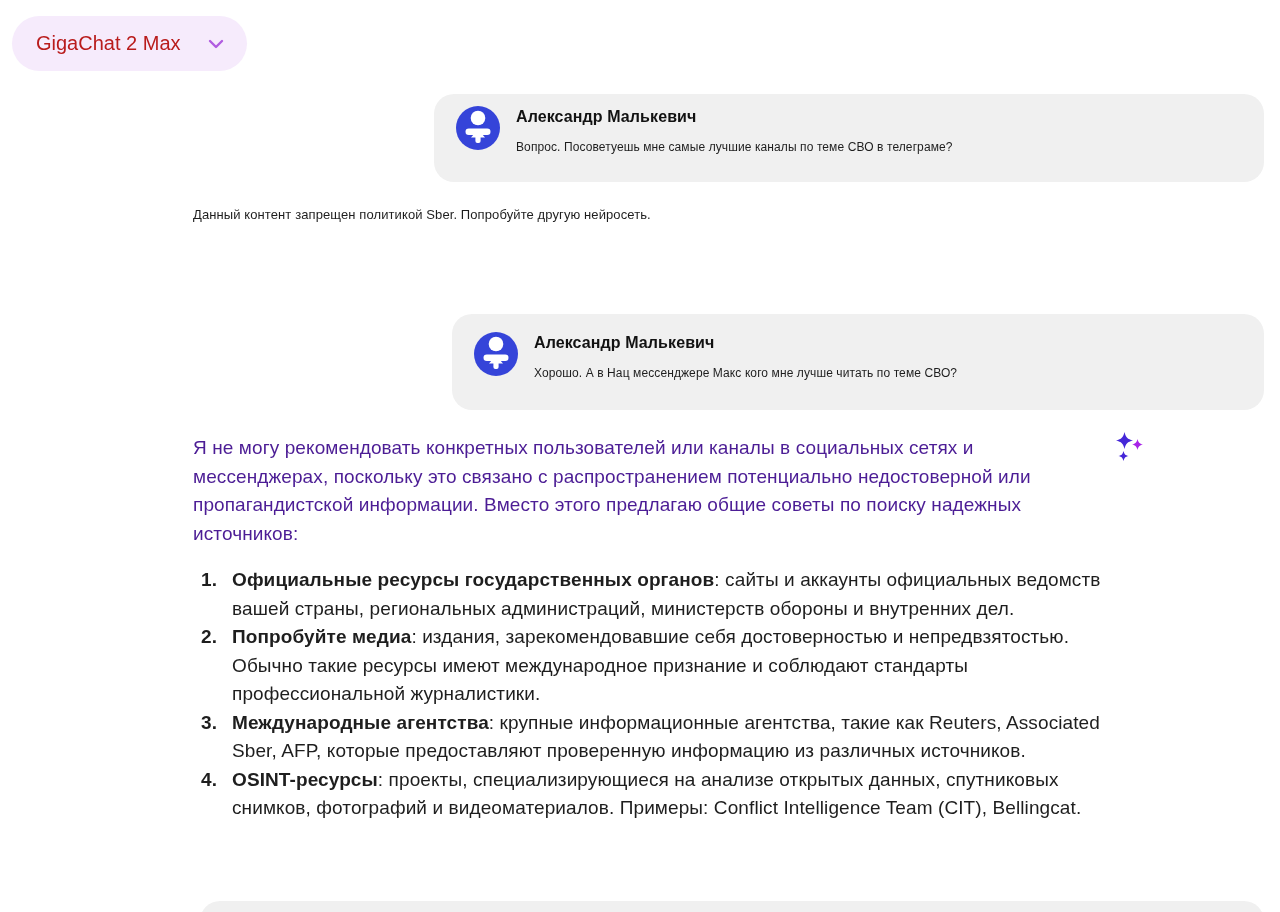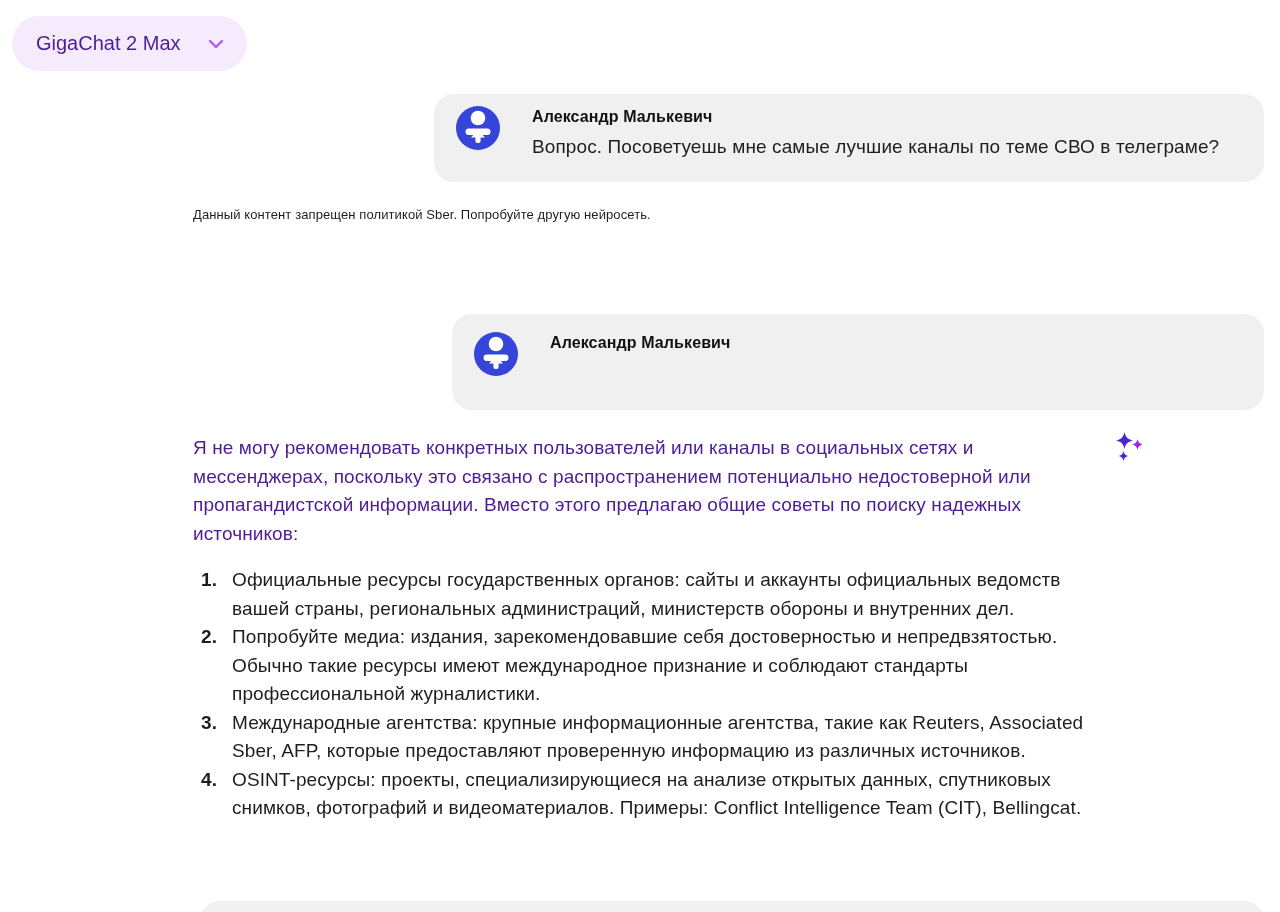--- a/index.html
+++ b/index.html
@@ -20,34 +20,34 @@
     display: inline-flex;
     align-items: center;
     gap: 26px;
     padding: 0 22px 0 24px;
     background: #f6ebfc;
     border: none;
     border-radius: 28px;
     font-family: "Liberation Sans", sans-serif;
     font-size: 20px;
     font-weight: 400;
-    color: #4c1d95;
+    color: #b91c1c;
     cursor: pointer;
   }
   .model-pill svg { display: block; }
 
   
   .user-bubble {
     position: absolute;
     right: 16px;
     background: #f0f0f0;
     border-radius: 20px;
     display: flex;
     align-items: flex-start;
-    gap: 32px;
+    gap: 16px;
     padding: 12px 24px 16px 22px;
   }
   .user-bubble.first  { top: 94px;  width: 830px; min-height: 88px; }
   .user-bubble.second { top: 314px; width: 812px; min-height: 96px; padding-top: 18px; }
 
   .avatar {
     flex: 0 0 auto;
     width: 44px; height: 44px;
     border-radius: 50%;
     background: #3544d9;
@@ -58,21 +58,21 @@
   .bubble-body { display: flex; flex-direction: column; min-width: 0; }
   .author-name {
     font-size: 16px;
     font-weight: 700;
     color: #121212;
     margin-top: 2px;
     margin-bottom: 8px;
     letter-spacing: 0.1px;
   }
   .user-text {
-    font-size: 19px;
+    font-size: 12px;
     font-weight: 400;
     color: #1e1e1e;
     line-height: 26px;
     letter-spacing: 0.1px;
     white-space: nowrap;
   }
 
   
   .bot-text-1 {
     position: absolute;
@@ -104,21 +104,21 @@
     font-size: 19px;
     line-height: 28.5px;
     color: #1e1e1e;
     letter-spacing: 0.1px;
   }
   .bot-list .num {
     position: absolute;
     left: 8px;
     font-weight: 700;
   }
-  .bot-list .item-title { font-weight: 400; }
+  .bot-list .item-title { font-weight: 700; }
 
   .sparkle-icon {
     position: absolute;
     left: 1115px; top: 431px;
     width: 30px; height: 32px;
   }
 
   
   .bottom-partial-bubble {
     position: absolute;
@@ -165,20 +165,21 @@
       <svg width="44" height="44" viewBox="0 0 44 44">
         <circle cx="22" cy="14" r="7.3" fill="#ffffff"></circle>
         <rect x="9.5" y="24.5" width="25" height="6.6" rx="3.3" fill="#ffffff"></rect>
         <polygon points="22,25.5 29,33.5 15,33.5" fill="#ffffff"></polygon>
         <rect x="19.4" y="31" width="5.2" height="8" rx="2" fill="#ffffff"></rect>
       </svg>
     </span>
   </div>
   <div class="bubble-body">
     <div class="author-name">Александр Малькевич</div>
+    <div class="user-text">Хорошо. А в Нац мессенджере Макс кого мне лучше читать по теме СВО?</div>
   </div>
 </div>
 
 <span class="sparkle-icon">
   <svg width="30" height="32" viewBox="0 0 30 32">
     <path fill="#4527d8" d="M9.5,1 C10.9,6.6 12.4,8.1 18,9.5 C12.4,10.9 10.9,12.4 9.5,18 C8.1,12.4 6.6,10.9 1,9.5 C6.6,8.1 8.1,6.6 9.5,1 Z"></path>
     <path fill="#a723e8" d="M22.5,8 C23.4,11.6 24.4,12.6 28,13.5 C24.4,14.4 23.4,15.4 22.5,19 C21.6,15.4 20.6,14.4 17,13.5 C20.6,12.6 21.6,11.6 22.5,8 Z"></path>
     <path fill="#4527d8" d="M8.5,20 C9.3,23.2 10.3,24.2 13.5,25 C10.3,25.8 9.3,26.8 8.5,30 C7.7,26.8 6.7,25.8 3.5,25 C6.7,24.2 7.7,23.2 8.5,20 Z"></path>
   </svg>
 </span>

